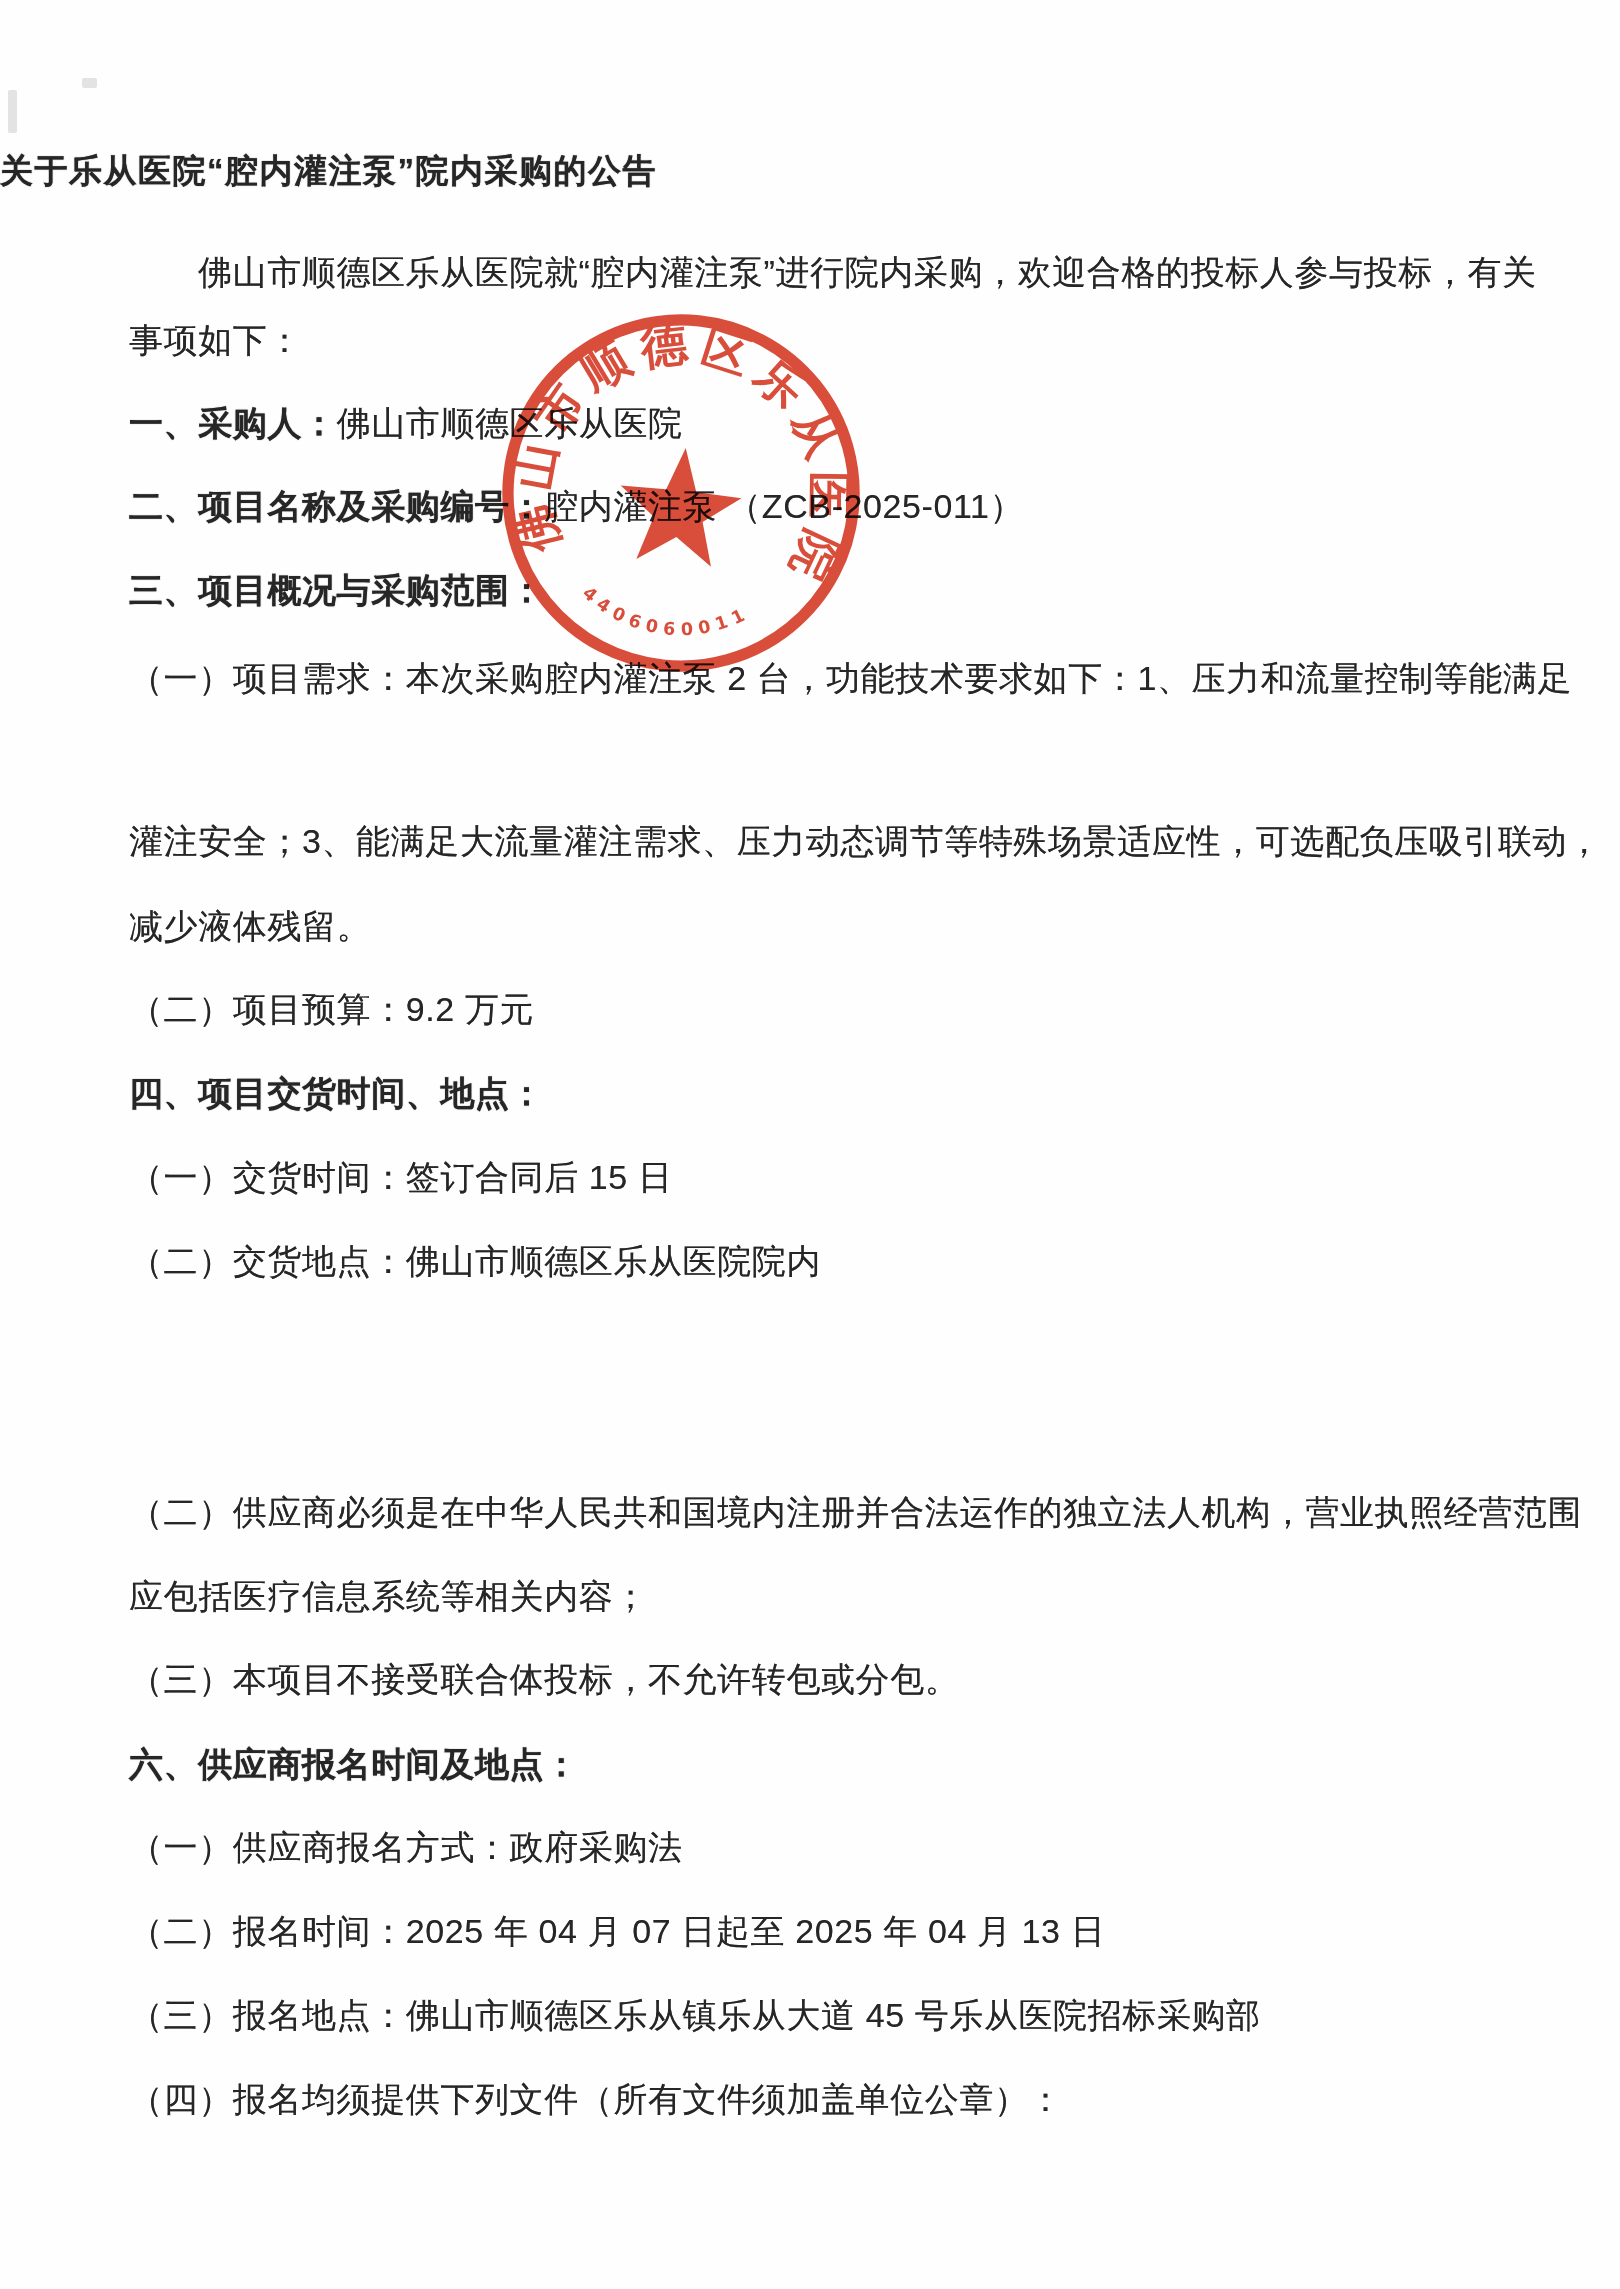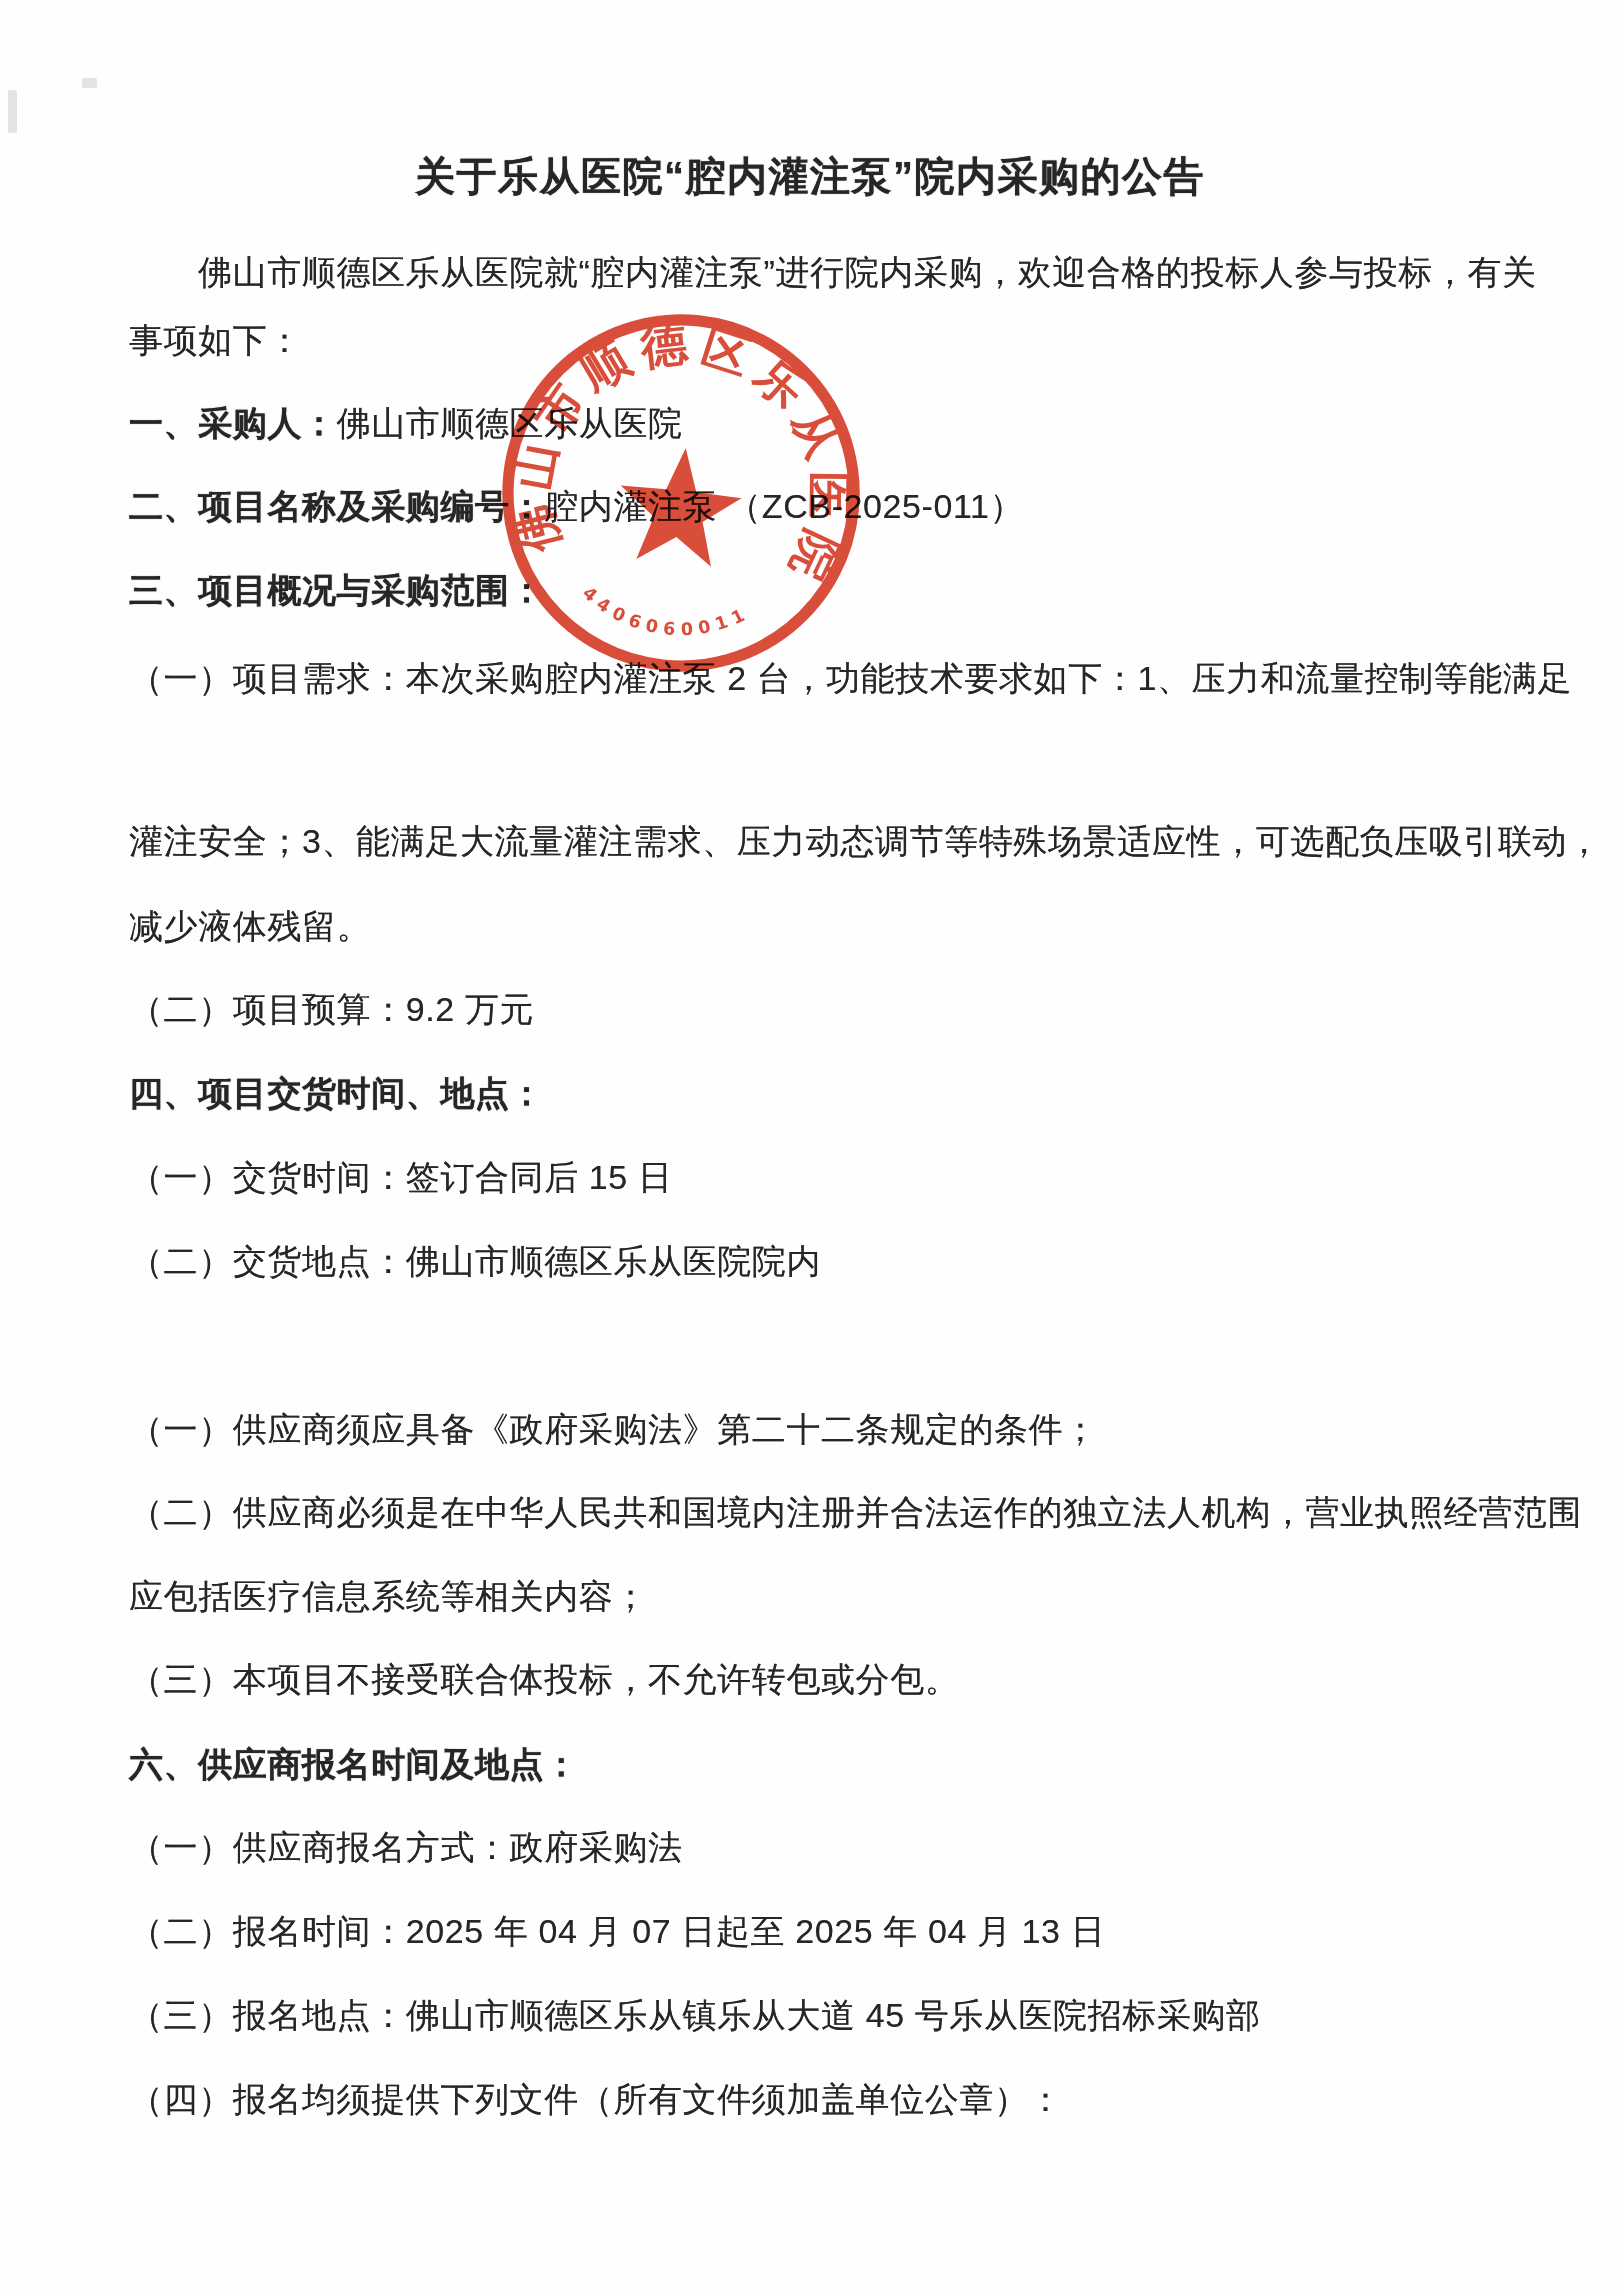--- a/index.html
+++ b/index.html
@@ -17,22 +17,22 @@
     white-space:nowrap;
     font-size:34px;
     letter-spacing:0.6px;
     text-shadow:0 0 0.6px rgba(20,20,20,.55);
   }
   .line .b{font-weight:700;text-shadow:0 0 1px rgba(0,0,0,.65);}
   .line.indent{left:198px;margin-top:17px;}
   .title{
     position:absolute;
     left:0;top:149px;width:100%;
-    text-align:center;
-    font-size:40px;font-weight:700;
+    text-align:left;
+    font-size:33px;font-weight:700;
     letter-spacing:1.5px;
     text-shadow:0 0 1px rgba(0,0,0,.7);
   }
   .stamp{
     position:absolute;
     left:475px;top:287px;
     width:412px;height:412px;
     mix-blend-mode:multiply;
     opacity:.93;
     filter:blur(0.4px);
@@ -56,21 +56,20 @@
   <div class="line" style="top:401px"><span class="b">一、采购人：</span><span>佛山市顺德区乐从医院</span></div>
   <div class="line" style="top:484px"><span class="b">二、项目名称及采购编号：</span><span>腔内灌注泵 （ZCB-2025-011）</span></div>
   <div class="line" style="top:568px"><span class="b">三、项目概况与采购范围：</span><span></span></div>
   <div class="line" style="top:656px"><span class="b"></span><span>（一）项目需求：本次采购腔内灌注泵 2 台，功能技术要求如下：1、压力和流量控制等能满足</span></div>
   <div class="line" style="top:819px"><span class="b"></span><span>灌注安全；3、能满足大流量灌注需求、压力动态调节等特殊场景适应性，可选配负压吸引联动，</span></div>
   <div class="line" style="top:904px"><span class="b"></span><span>减少液体残留。</span></div>
   <div class="line" style="top:987px"><span class="b"></span><span>（二）项目预算：9.2 万元</span></div>
   <div class="line" style="top:1071px"><span class="b">四、项目交货时间、地点：</span><span></span></div>
   <div class="line" style="top:1155px"><span class="b"></span><span>（一）交货时间：签订合同后 15 日</span></div>
   <div class="line" style="top:1239px"><span class="b"></span><span>（二）交货地点：佛山市顺德区乐从医院院内</span></div>
-  <div class="line" style="top:1407px"><span class="b"></span><span>（一）供应商须应具备《政府采购法》第二十二条规定的条件；</span></div>
   <div class="line" style="top:1490px"><span class="b"></span><span>（二）供应商必须是在中华人民共和国境内注册并合法运作的独立法人机构，营业执照经营范围</span></div>
   <div class="line" style="top:1574px"><span class="b"></span><span>应包括医疗信息系统等相关内容；</span></div>
   <div class="line" style="top:1657px"><span class="b"></span><span>（三）本项目不接受联合体投标，不允许转包或分包。</span></div>
   <div class="line" style="top:1742px"><span class="b">六、供应商报名时间及地点：</span><span></span></div>
   <div class="line" style="top:1825px"><span class="b"></span><span>（一）供应商报名方式：政府采购法</span></div>
   <div class="line" style="top:1909px"><span class="b"></span><span>（二）报名时间：2025 年 04 月 07 日起至 2025 年 04 月 13 日</span></div>
   <div class="line" style="top:1993px"><span class="b"></span><span>（三）报名地点：佛山市顺德区乐从镇乐从大道 45 号乐从医院招标采购部</span></div>
   <div class="line" style="top:2077px"><span class="b"></span><span>（四）报名均须提供下列文件（所有文件须加盖单位公章）：</span></div>
 
   <svg class="stamp" viewBox="0 0 400 400" xmlns="http://www.w3.org/2000/svg" xmlns:xlink="http://www.w3.org/1999/xlink">

